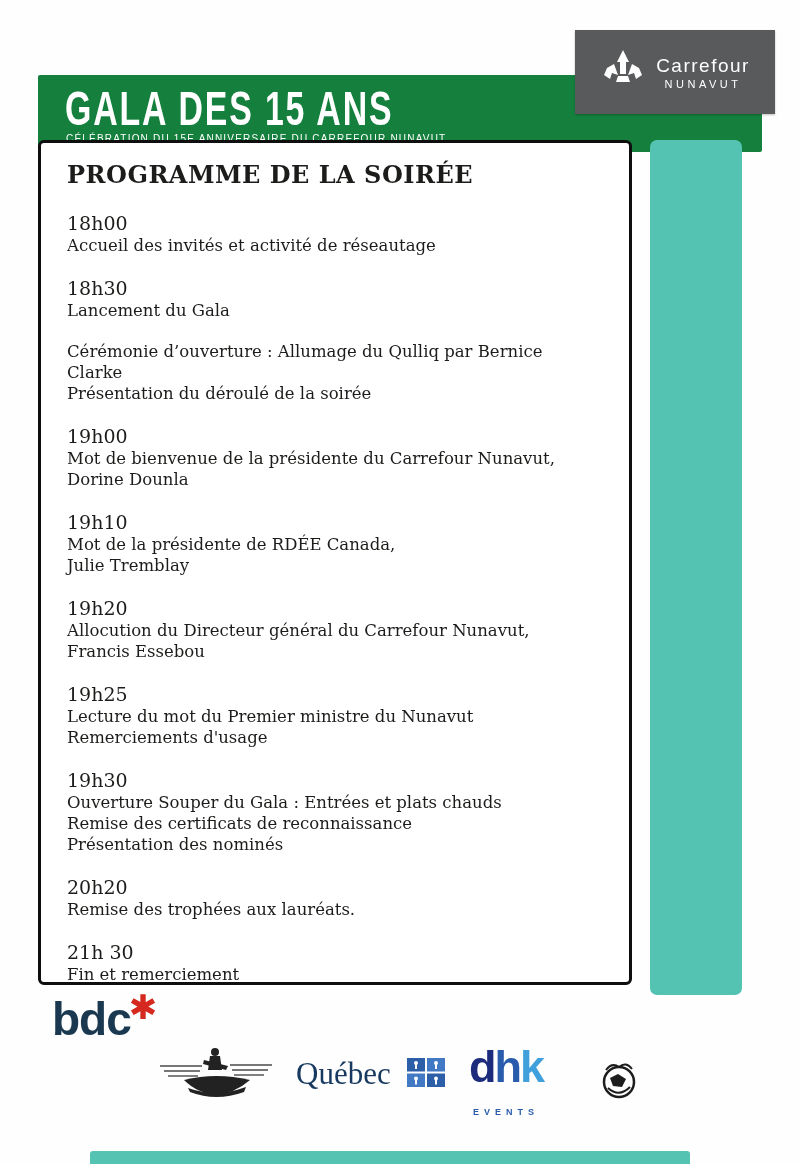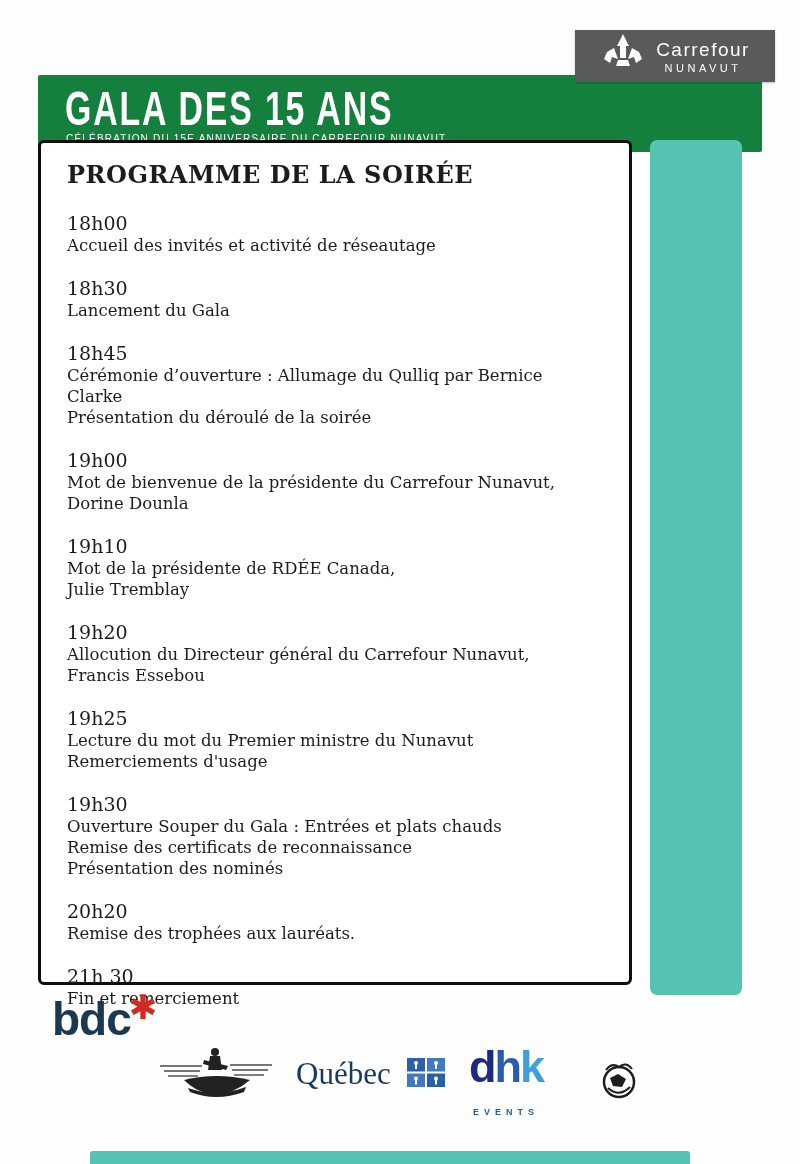--- a/index.html
+++ b/index.html
@@ -18,21 +18,21 @@
     font-family:"Liberation Sans", sans-serif; font-weight:bold;
     font-size:36px; letter-spacing:2px; white-space:nowrap;
     transform:scaleY(1.32) scaleX(0.94); transform-origin:0 0;
   }
   .banner-sub {
     position:absolute; left:28px; top:58px; color:#ffffff;
     font-family:"Liberation Sans", sans-serif; font-size:10px;
     letter-spacing:1.2px; white-space:nowrap;
   }
   .logo-box {
-    position:absolute; left:575px; top:30px; width:200px; height:52px;
+    position:absolute; left:575px; top:30px; width:200px; height:84px;
     background:#595a5c; display:flex; align-items:center;
     justify-content:center; gap:10px; box-shadow:0 1px 2px rgba(0,0,0,.25);
   }
   .logo-text { text-align:center; color:#ffffff;
     font-family:"Liberation Sans", sans-serif; }
   .logo-text .l1 { font-size:19px; letter-spacing:1.5px; }
   .logo-text .l2 { font-size:11px; letter-spacing:3.5px; margin-top:1px; }
 
   
   .card {
@@ -141,21 +141,20 @@
         </div>
 
         <div class="sched-item">
           <div class="sched-time">18h30</div>
           <div>
             <div class="sched-line">Lancement du Gala</div>
           </div>
         </div>
 
         <div class="sched-item">
-          <div class="sched-time">18h45</div>
           <div>
             <div class="sched-line">Cérémonie d’ouverture : Allumage du Qulliq par Bernice Clarke</div>
             <div class="sched-line">Présentation du déroulé de la soirée</div>
           </div>
         </div>
 
         <div class="sched-item">
           <div class="sched-time">19h00</div>
           <div>
             <div class="sched-line">Mot de bienvenue de la présidente du Carrefour Nunavut,</div>

